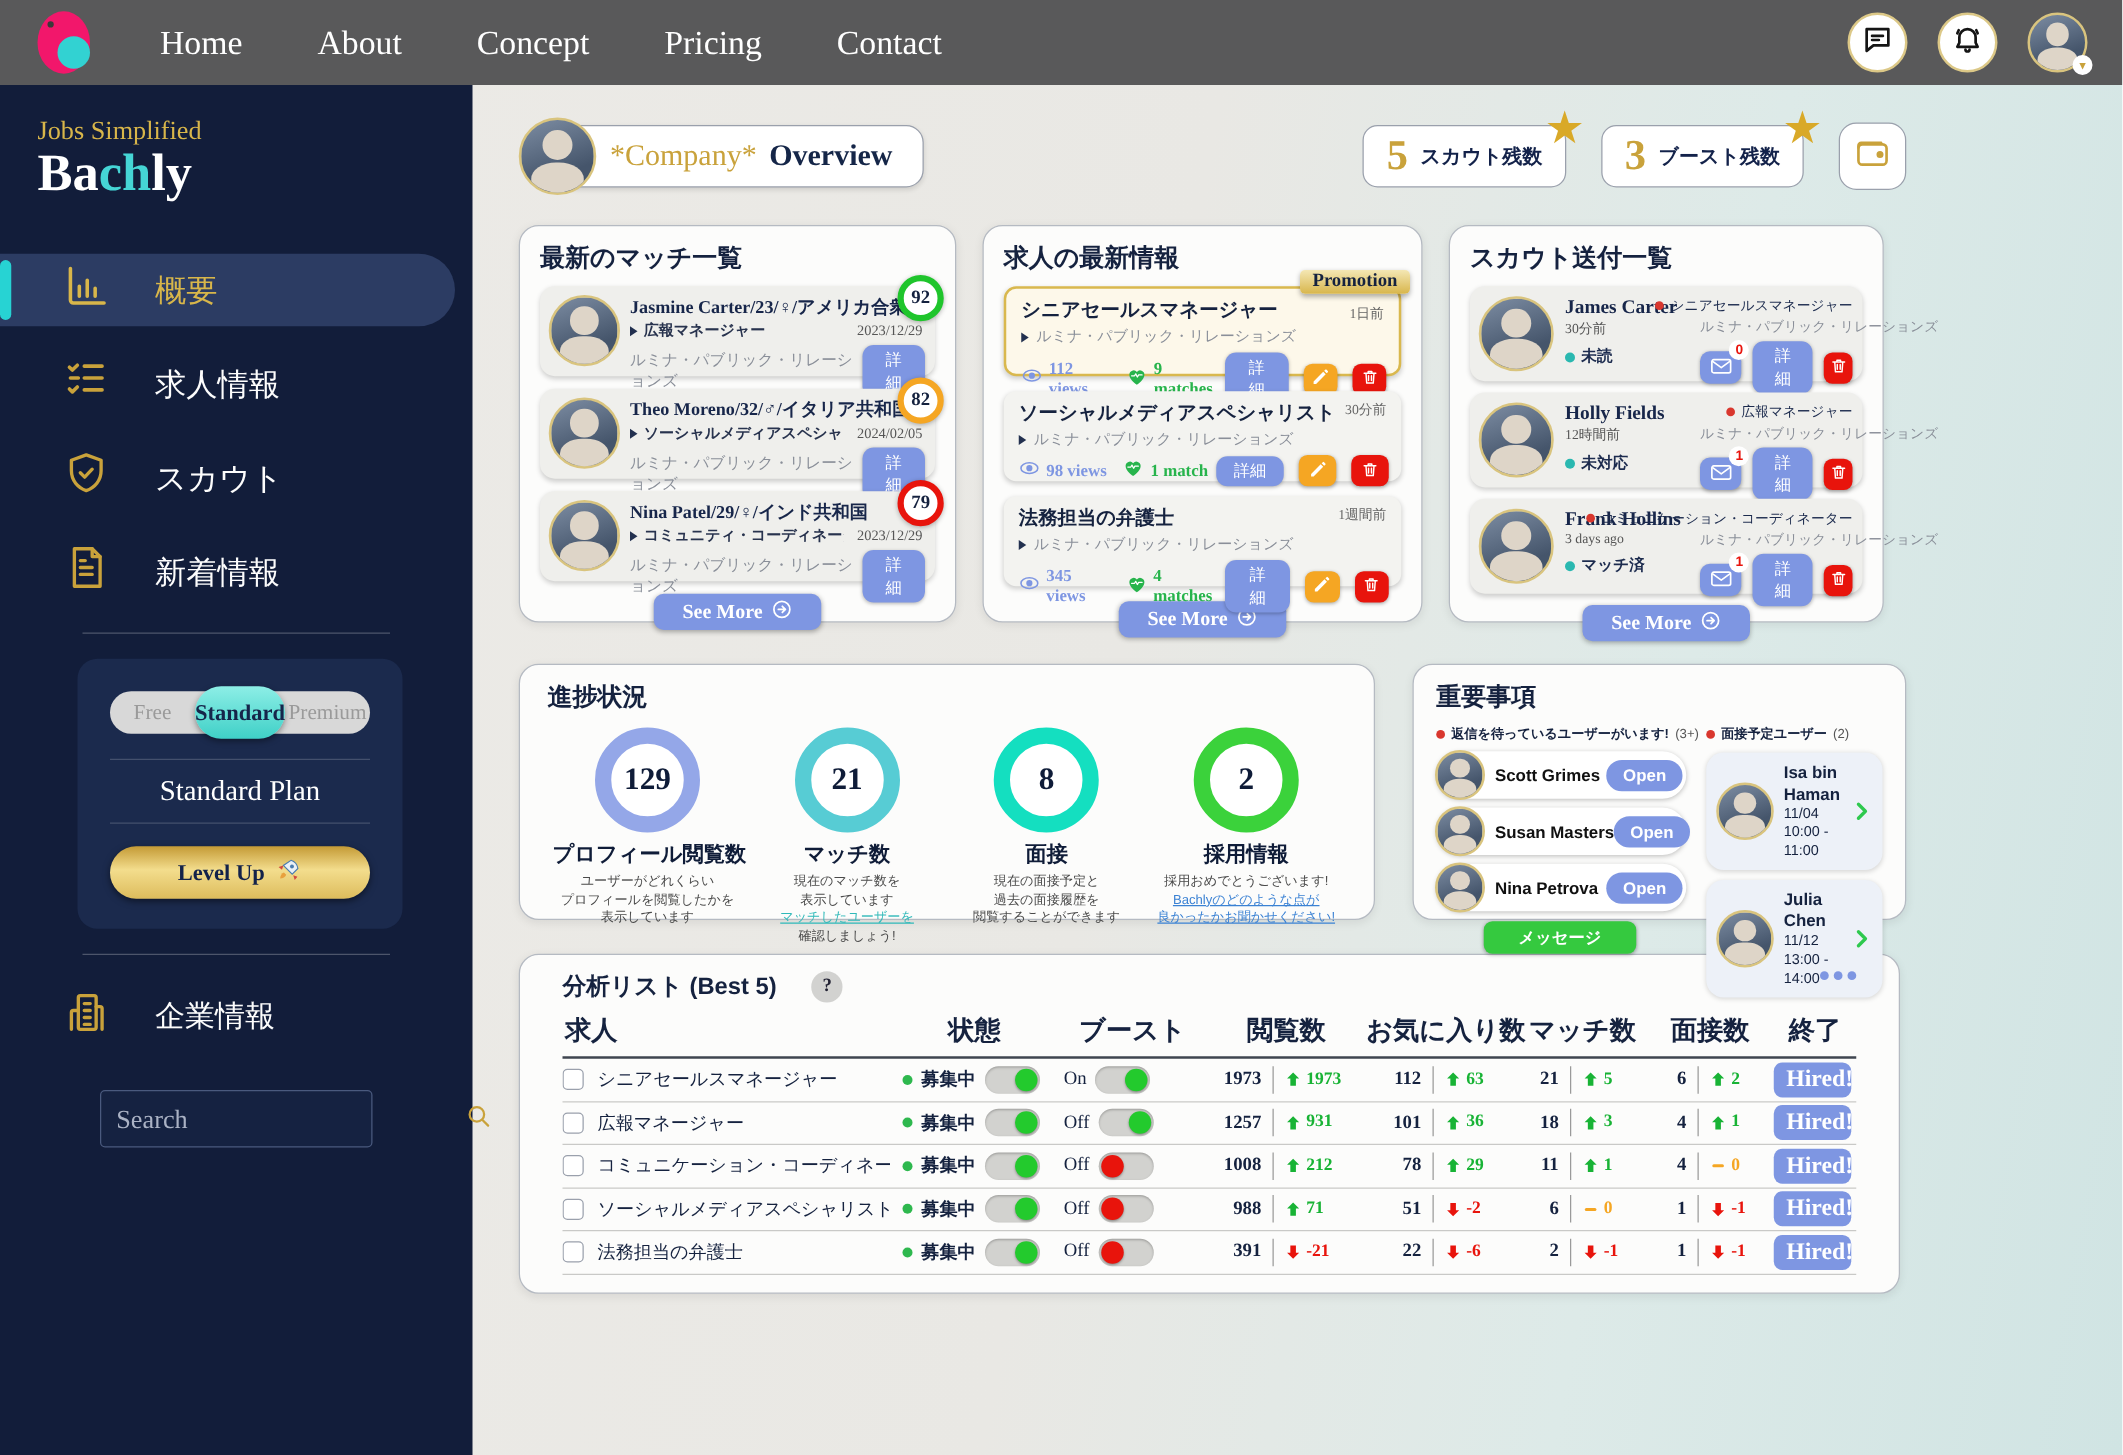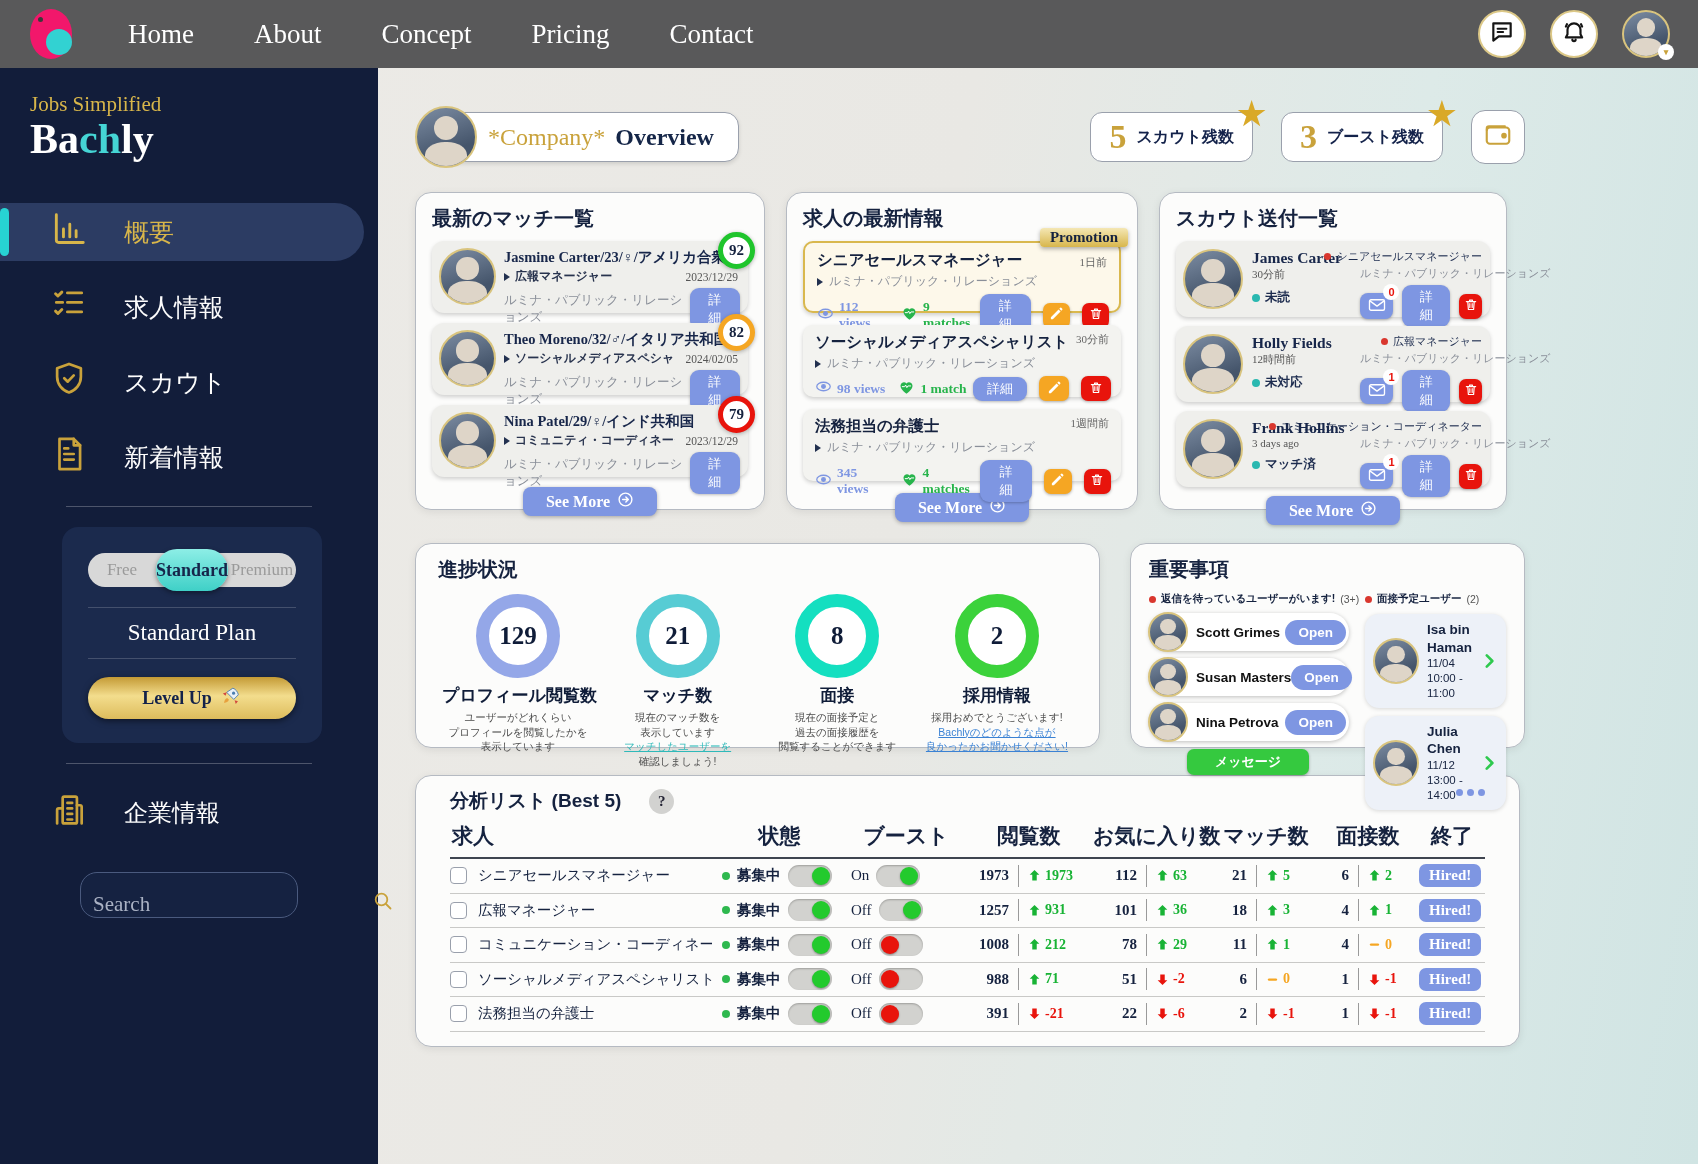--- a/index.html
+++ b/index.html
@@ -39,27 +39,27 @@
   .seg{background:#d8d8d8;border-radius:19px;height:34px;display:flex;align-items:center;font-family:"Liberation Serif",serif;}
   .seg-opt{flex:1;text-align:center;color:#9a9a9a;font-size:17px;cursor:pointer;}
   .seg-opt.sel{background:linear-gradient(180deg,#8deee6,#3fd0c7);border-radius:21px;height:42px;
     display:flex;align-items:center;justify-content:center;color:#16254a;font-weight:bold;
     box-shadow:0 2px 5px rgba(0,0,0,0.4);font-size:18px;}
   .plan-name{text-align:center;color:#fff;font-family:"Liberation Serif",serif;font-size:23px;
     margin-top:20px;padding:12px 0;border-top:1px solid rgba(255,255,255,0.18);border-bottom:1px solid rgba(255,255,255,0.18);}
   .levelup{display:flex;align-items:center;justify-content:center;gap:8px;margin-top:18px;width:100%;height:42px;
     border:none;border-radius:21px;cursor:pointer;color:#13224a;font-family:"Liberation Serif",serif;font-weight:bold;font-size:18px;
     background:linear-gradient(180deg,#c49a35,#f3dd8d 45%,#ddbc5c);box-shadow:0 2px 6px rgba(0,0,0,0.5);}
-  .search-box{margin:30px 0 0 80px;width:218px;height:46px;border:1.5px solid #4a5a7e;border-radius:17px;
-    display:flex;align-items:flex-end;padding:0 12px;background:rgba(30,45,80,0.35);gap:12px;}
+  .search-box{margin:30px 0 0 80px;width:218px;height:46px;border:1.5px solid #4a5a7e;border-radius:4px;
+    display:flex;align-items:center;padding:0 12px;background:rgba(30,45,80,0.35);gap:12px;}
   .search-box input{flex:1;background:transparent;border:none;outline:none;color:#cfd4e0;
     font-family:"Liberation Serif",serif;font-size:21px;}
   .search-box input::placeholder{color:#aab2c4;}
   
-  .main{flex:1;padding:36px 0 0 37px;}
+  .main{flex:1;padding:24px 0 0 37px;}
   .content{width:1110px;}
   .header-row{display:flex;align-items:center;height:66px;margin-bottom:22px;}
   .company-pill{display:flex;align-items:center;cursor:default;}
   .pill-avatar{width:62px;height:62px;z-index:2;}
   .pill-body{background:#fff;border:1.5px solid #9aa0ac;border-radius:14px;height:50px;display:flex;align-items:center;
     padding:0 24px 0 40px;margin-left:-30px;font-family:"Liberation Serif",serif;font-size:24px;box-shadow:0 2px 4px rgba(0,0,0,0.12);}
   .company-name{color:#c9a23b;}
   .overview-txt{color:#152648;font-weight:bold;margin-left:10px;}
   .header-right{margin-left:auto;display:flex;align-items:center;gap:28px;}
   .count-pill{position:relative;background:#fff;border:1.5px solid #9aa0ac;border-radius:12px;height:50px;
@@ -193,21 +193,21 @@
   .tog.boost-off .knob{right:auto;left:2px;background:#e8140c;}
   .num-cell{display:flex;align-items:center;}
   .num{font-family:"Liberation Serif",serif;font-weight:bold;font-size:15px;color:#15223f;width:44px;text-align:right;}
   .vsep{width:1px;height:22px;background:#9a9a9a;margin:0 9px;flex-shrink:0;}
   .delta{display:flex;align-items:center;gap:4px;font-family:"Liberation Serif",serif;font-weight:bold;font-size:14px;}
   .delta svg{width:13px;height:13px;display:none;}
   .delta.dir-up{color:#18b335;}  .delta.dir-up .ic-up{display:block;}
   .delta.dir-down{color:#e8140c;}.delta.dir-down .ic-down{display:block;}
   .delta.dir-flat{color:#f5a623;}.delta.dir-flat .ic-flat{display:block;}
   .hired-btn{background:#7e96e2;color:#fff;border:none;border-radius:7px;font-family:"Liberation Serif",serif;
-    font-weight:bold;font-size:15px;padding:3px 10px;cursor:pointer;width:62px;}
+    font-weight:bold;font-size:19px;padding:3px 10px;cursor:pointer;width:62px;}
   
   .avatar{border-radius:50%;border:2px solid #d9c47e;background:linear-gradient(160deg,#7d8da3,#45556b 70%);
     position:relative;overflow:hidden;flex-shrink:0;}
   .avatar::before{content:"";position:absolute;width:42%;height:42%;border-radius:50%;background:#ded5c8;top:14%;left:29%;}
   .avatar::after{content:"";position:absolute;width:74%;height:48%;border-radius:46% 46% 0 0;background:#ded5c8;bottom:-6%;left:13%;}
   .gold-star{color:#d9a928;}
 </style>
 </head>
 <body>
 

